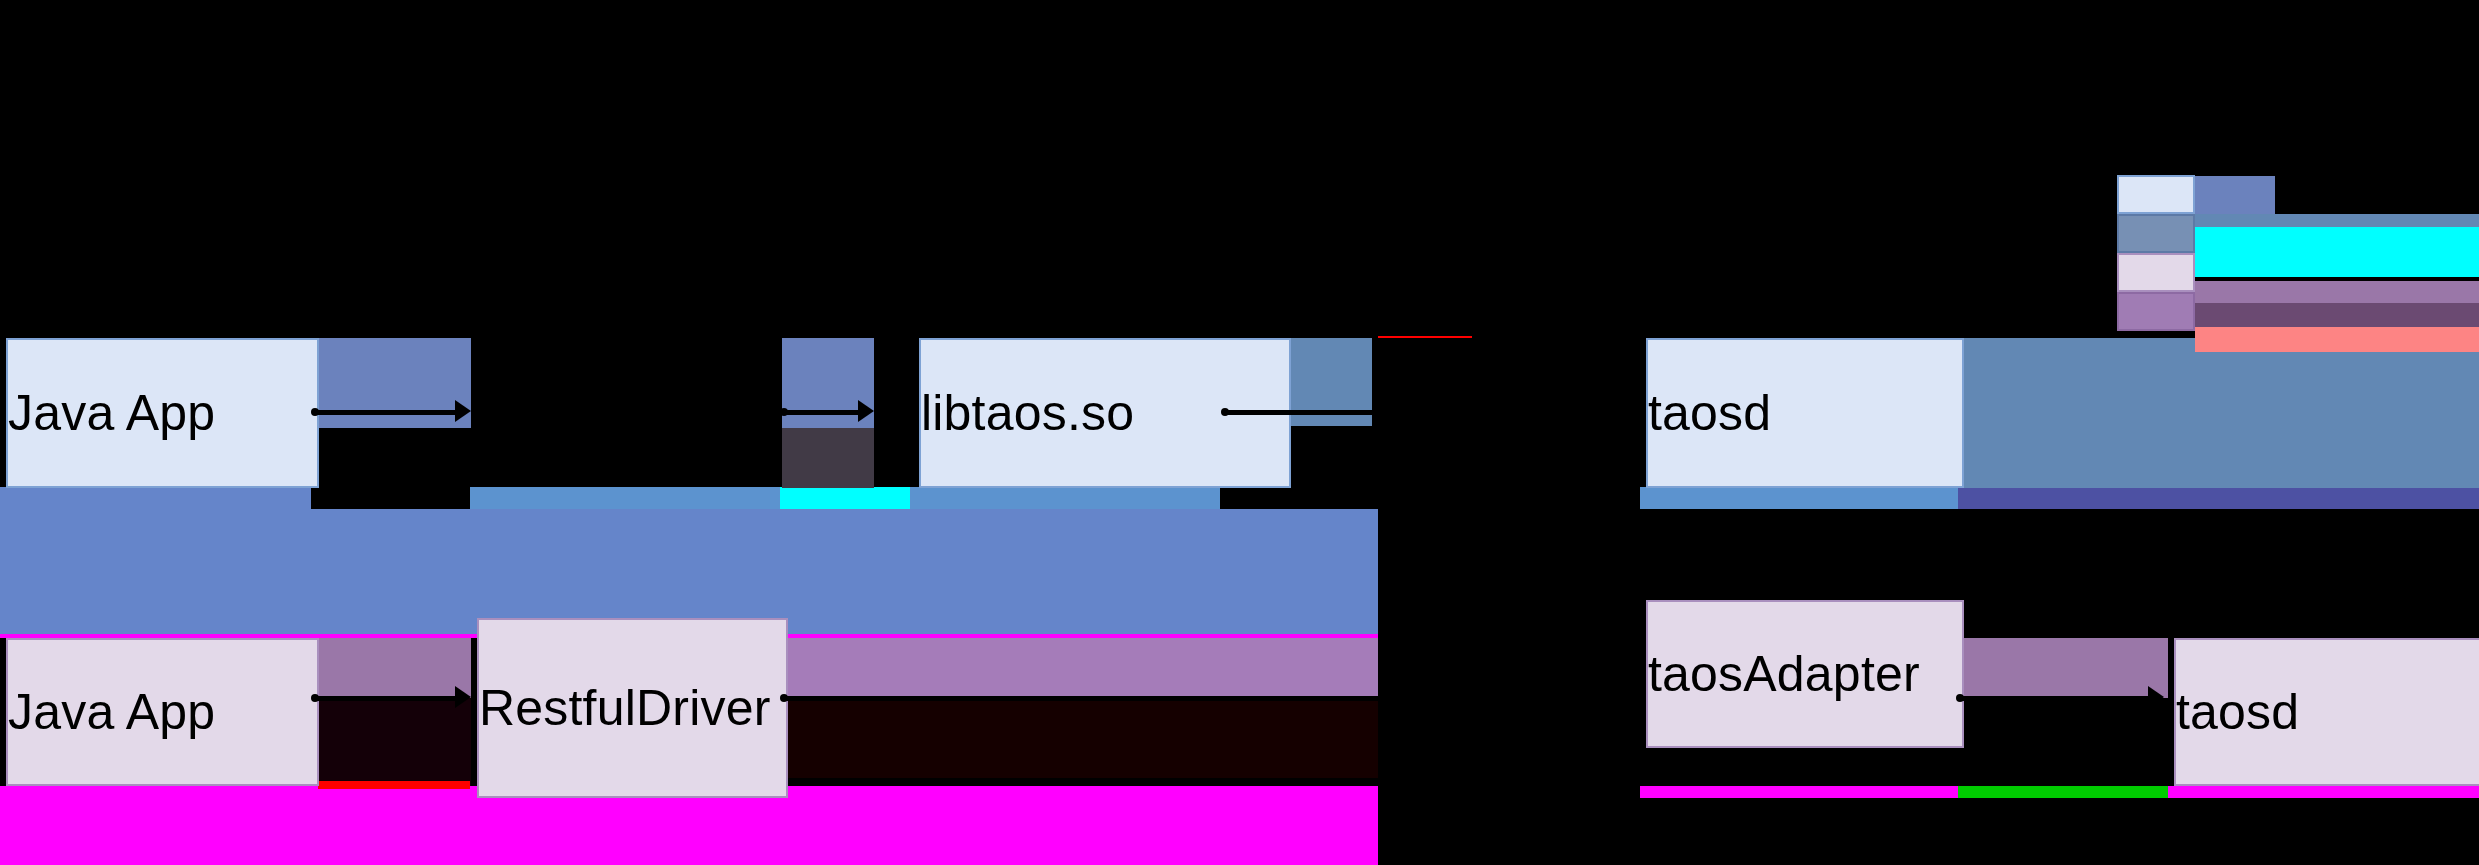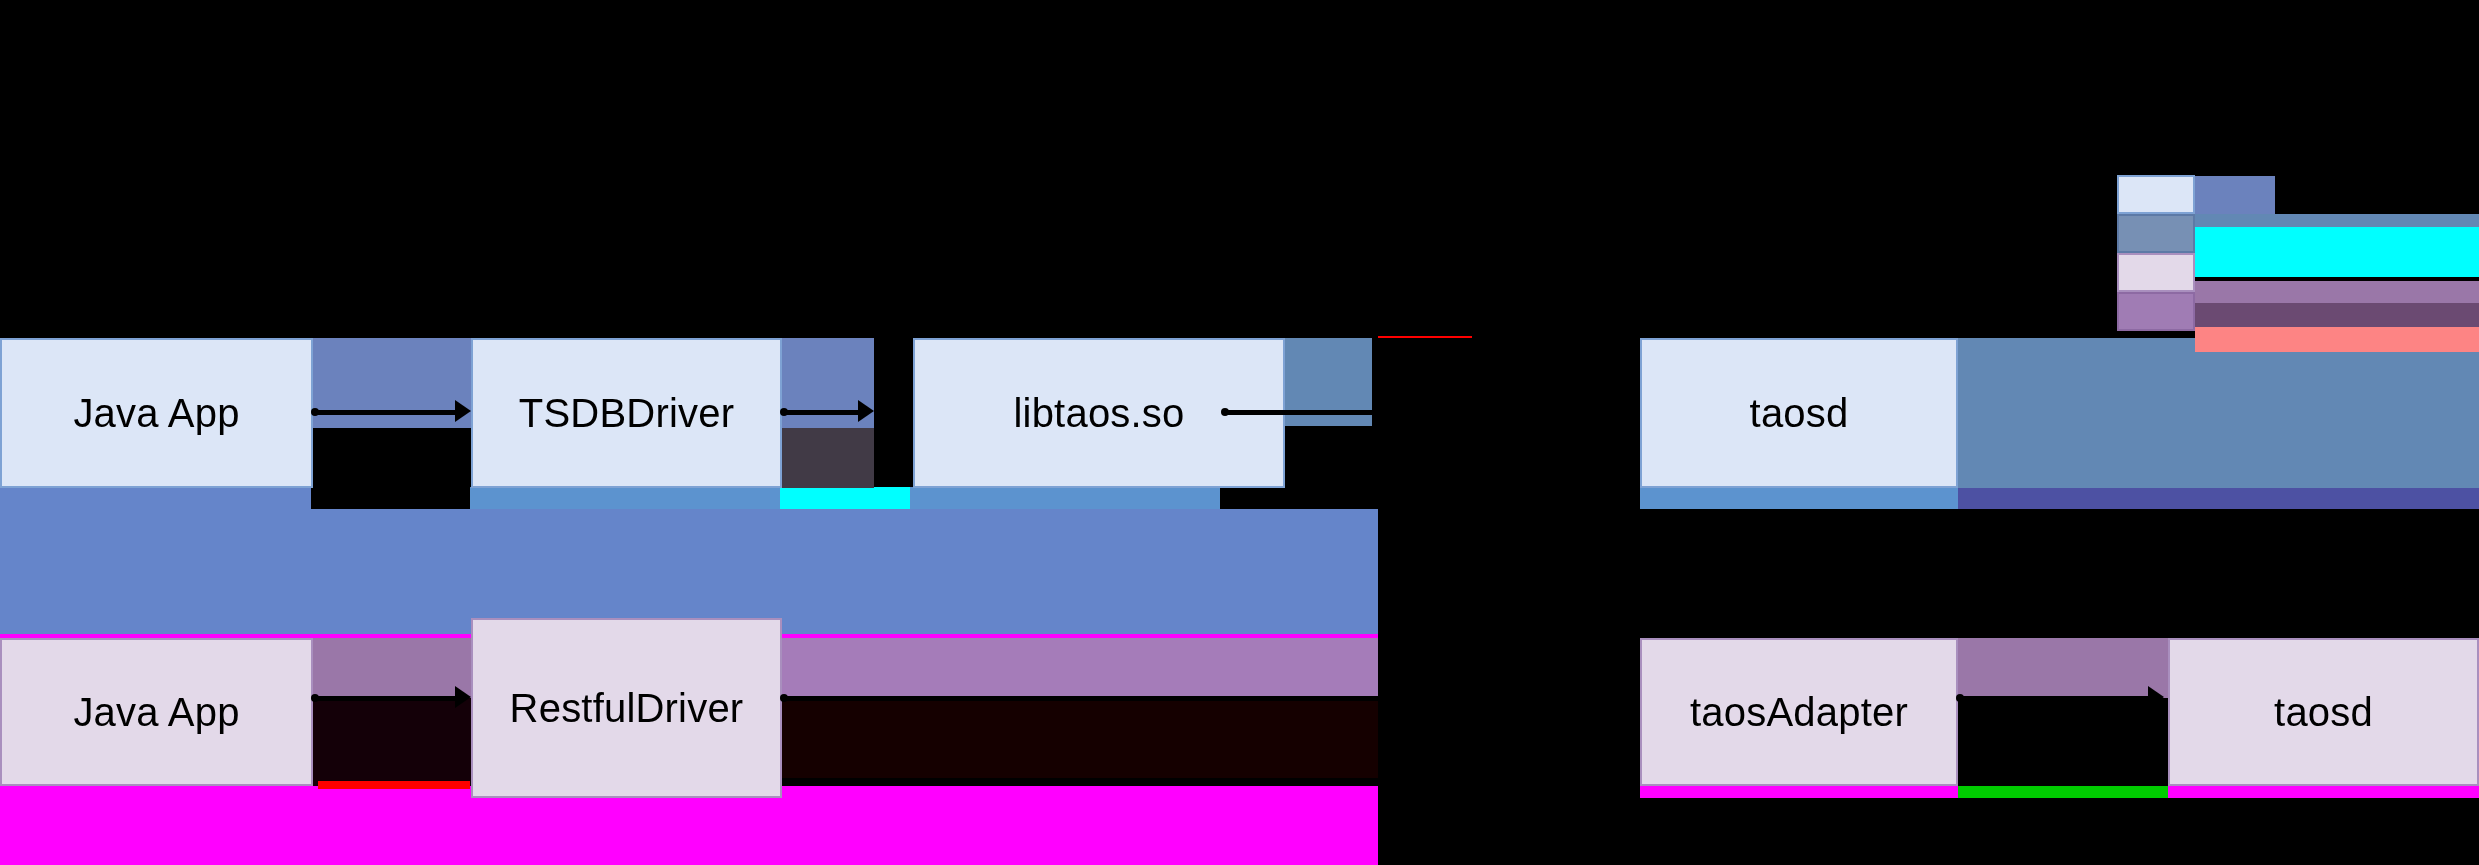--- a/index.html
+++ b/index.html
@@ -16,26 +16,26 @@
     height: 865px;
     background: #000000;
     overflow: hidden;
   }
 
   
   .node {
     position: absolute;
     display: flex;
     align-items: center;
-    justify-content: center;
     box-sizing: border-box;
-    font-size: 40px;
+    font-size: 50px;
     color: #000000;
     letter-spacing: 0.2px;
     white-space: nowrap;
+    margin-left: 6px;
   }
   .node-blue {
     background: #dce6f7;
     border: 2px solid #7ea2d4;
   }
   .node-purple {
     background: #e3d9e9;
     border: 2px solid #a98fbe;
   }
 
@@ -119,23 +119,20 @@
   <div class="band" style="left:2195px; top:214px; width:284px; height:13px; background:#6288b4;"></div>
   <div class="band" style="left:2195px; top:227px; width:284px; height:50px; background:#00ffff;"></div>
   <div class="band" style="left:2195px; top:281px; width:284px; height:22px; background:#9a77a8;"></div>
   <div class="band" style="left:2195px; top:303px; width:284px; height:24px; background:#6b4a72;"></div>
   <div class="band" style="left:2195px; top:327px; width:284px; height:25px; background:#fd8484;"></div>
 
   <div class="node node-blue" style="left:0px; top:338px; width:313px; height:150px;">
     <span>Java App</span>
   </div>
 
-  <div class="node node-blue" style="left:471px; top:338px; width:311px; height:150px;">
-    <span>TSDBDriver</span>
-  </div>
 
   <div class="node node-blue" style="left:913px; top:338px; width:372px; height:150px;">
     <span>libtaos.so</span>
   </div>
 
   <div class="node node-blue" style="left:1640px; top:338px; width:318px; height:150px;">
     <span>taosd</span>
   </div>
 
   <div class="dot" style="left:311px; top:408px;"></div>
@@ -151,21 +148,21 @@
   <div class="arrow-head" style="left:1622px; top:400px;"></div>
 
   <div class="node node-purple" style="left:0px; top:638px; width:313px; height:148px;">
     <span>Java App</span>
   </div>
 
   <div class="node node-purple" style="left:471px; top:618px; width:311px; height:180px;">
     <span>RestfulDriver</span>
   </div>
 
-  <div class="node node-purple" style="left:1640px; top:638px; width:318px; height:148px;">
+  <div class="node node-purple" style="left:1640px; top:600px; width:318px; height:148px;">
     <span>taosAdapter</span>
   </div>
 
   <div class="node node-purple" style="left:2168px; top:638px; width:311px; height:148px;">
     <span>taosd</span>
   </div>
 
   <div class="dot" style="left:311px; top:694px;"></div>
   <div class="conn" style="left:315px; top:696px; width:142px;"></div>
   <div class="arrow-head" style="left:455px; top:686px;"></div>

